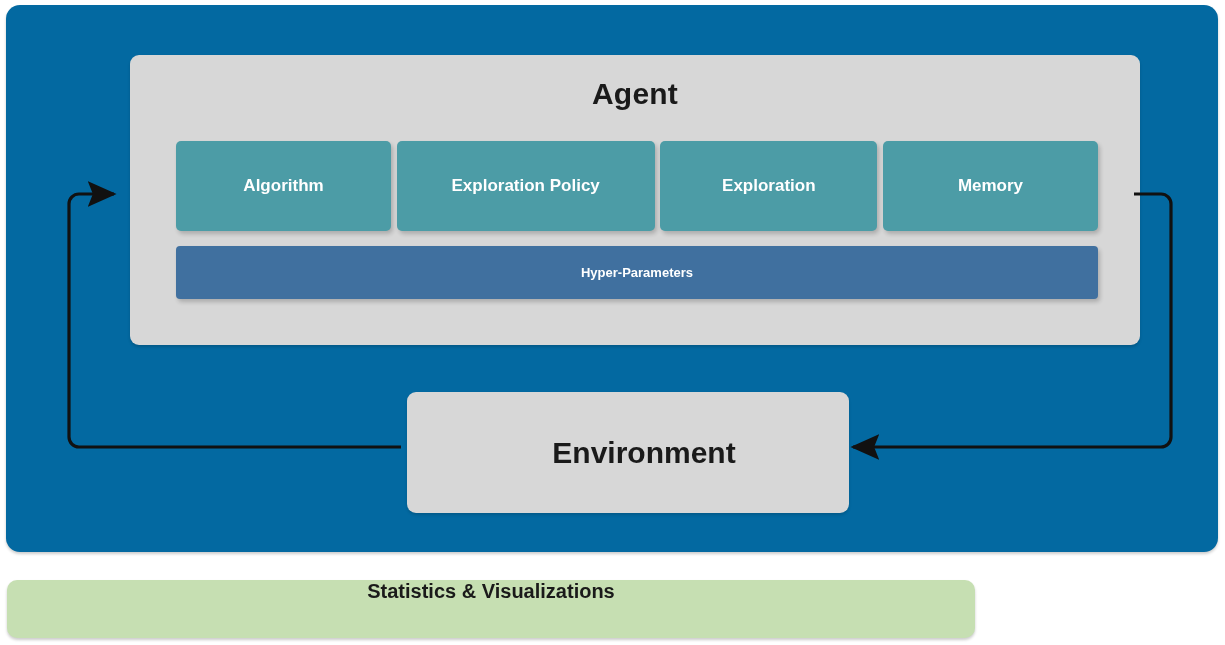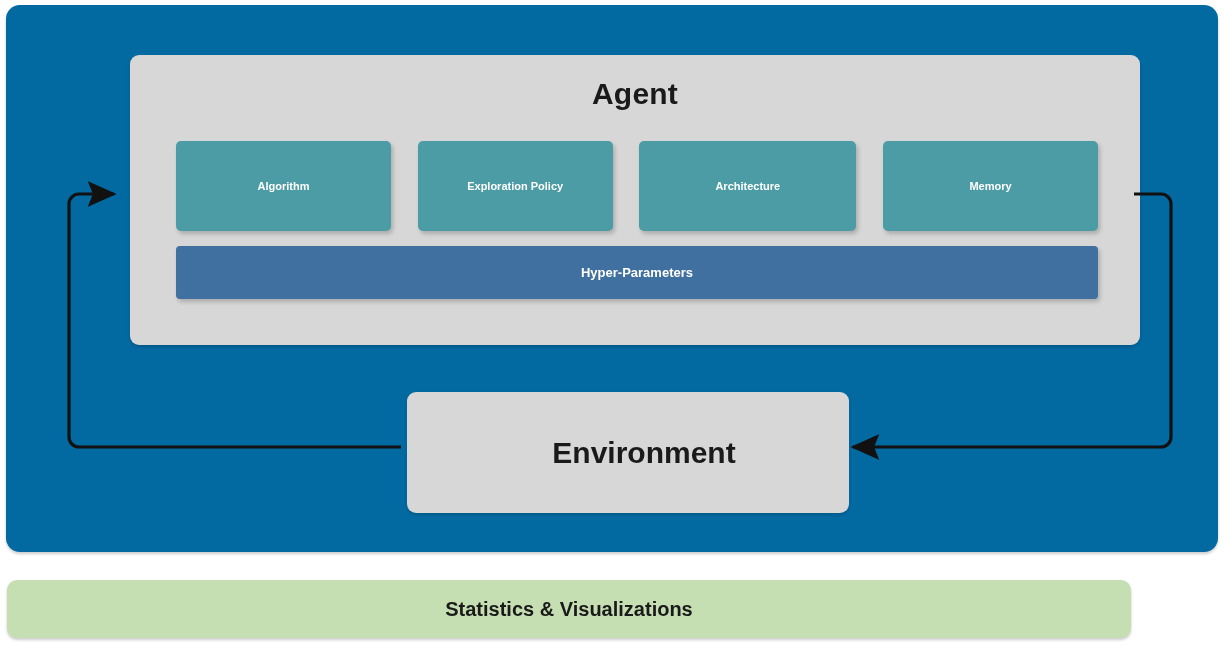--- a/index.html
+++ b/index.html
@@ -70,27 +70,27 @@
     justify-content: space-between;
   }
   .component-card {
     background: #4c9ca6;
     border-radius: 5px;
     box-shadow: 2px 3px 4px rgba(0,0,0,0.20);
     display: flex;
     align-items: center;
     justify-content: center;
     color: #ffffff;
-    font-size: 11px;
+    font-size: 17px;
     font-weight: bold;
     height: 90px;
     box-sizing: border-box;
   }
   .component-card.w-algorithm        { width: 215px; }
-  .component-card.w-exploration      { width: 195px; text-align: right; }
+  .component-card.w-exploration      { width: 258px; text-align: right; }
   .component-card.w-architecture     { width: 217px; }
   .component-card.w-memory           { width: 215px; }
 
   
   .hyper-bar {
     position: absolute;
     left: 46px;
     top: 191px;
     width: 922px;
     height: 53px;
@@ -136,27 +136,26 @@
     width: 1225px;
     height: 645px;
     pointer-events: none;
   }
 
   
   .stats-bar {
     position: absolute;
     left: 7px;
     top: 580px;
-    width: 1124px;
+    width: 968px;
     height: 58px;
     background: #c6dfb2;
     border-radius: 10px;
     box-shadow: 0 2px 3px rgba(0,0,0,0.20);
     display: flex;
-    align-items: center;
     justify-content: center;
     box-sizing: border-box;
   }
   .stats-title {
     font-size: 20px;
     font-weight: bold;
     color: #1a1a1a;
   }
 </style>
 </head>
@@ -165,21 +164,21 @@
 <div id="stage">
 
   <div class="outer-panel">
 
     <div class="agent-box">
       <div class="agent-title">Agent</div>
 
       <div class="component-row">
         <div class="component-card w-algorithm">Algorithm</div>
         <div class="component-card w-exploration">Exploration Policy</div>
-        <div class="component-card w-architecture">Architecture</div>
+        <div class="component-card w-architecture">Exploration</div>
         <div class="component-card w-memory">Memory</div>
       </div>
 
       <div class="hyper-bar">Hyper-Parameters</div>
     </div>
 
     <div class="environment-box">
       <span class="environment-title">Environment</span>
     </div>
 

